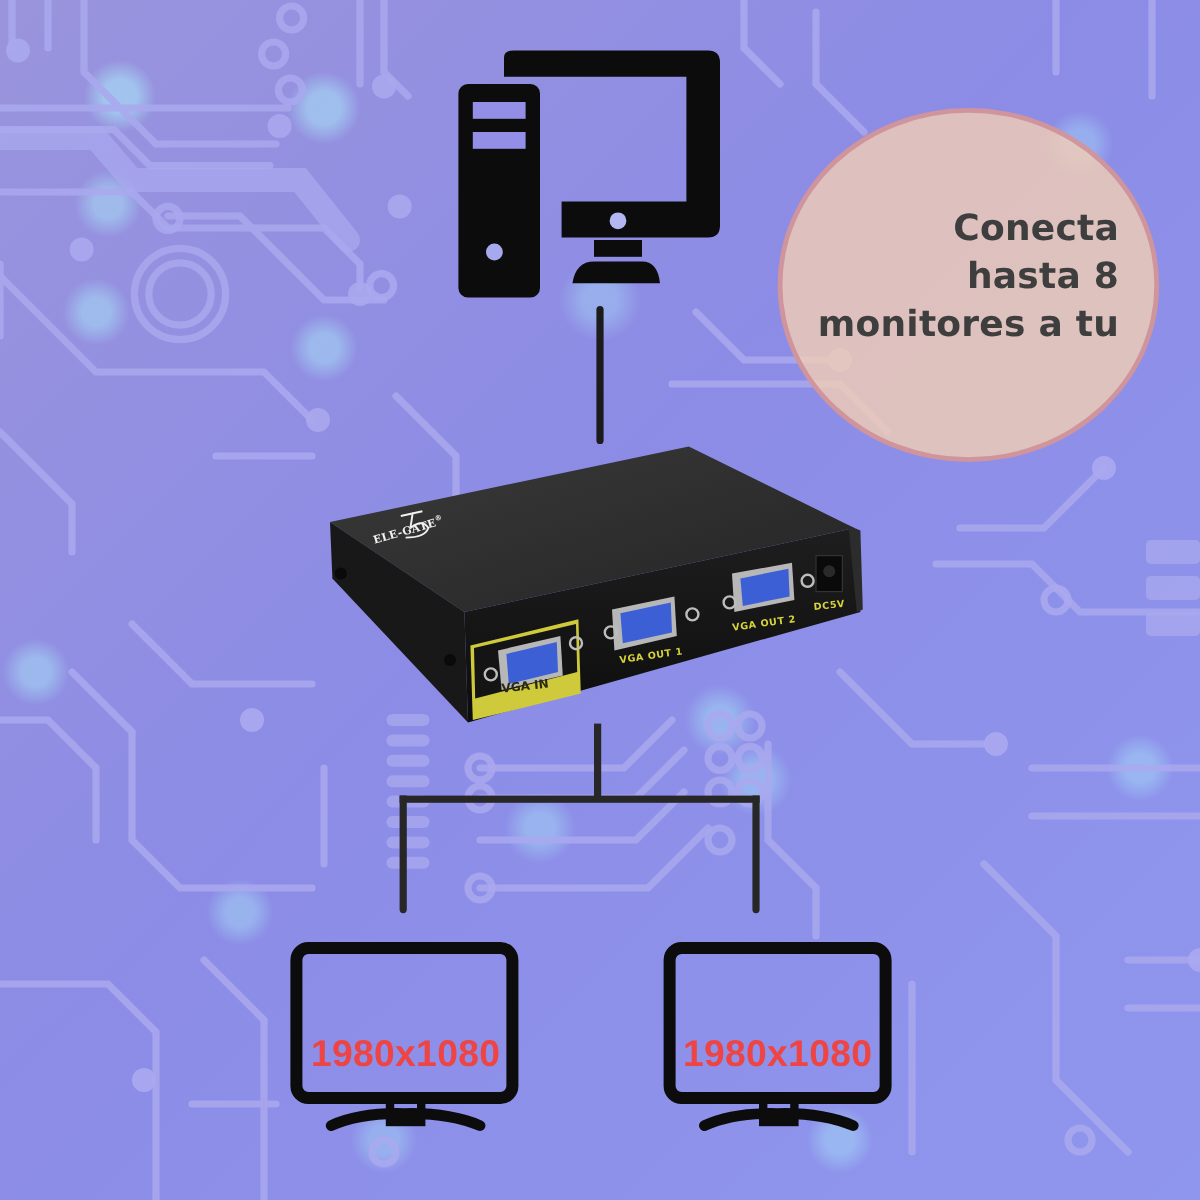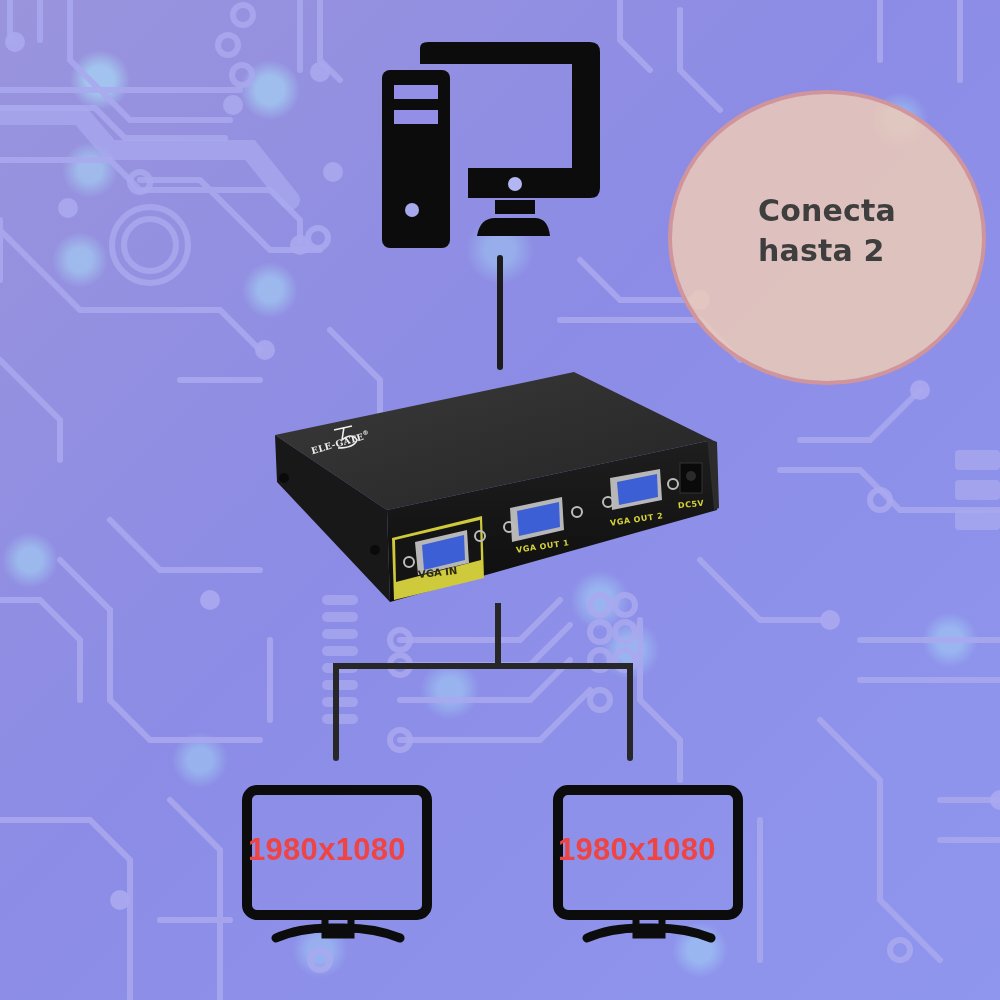--- a/index.html
+++ b/index.html
@@ -28,43 +28,44 @@
         radial-gradient(circle at 32% 95%, rgba(170,235,250,0.35) 0 12px, transparent 28px),
         linear-gradient(135deg, #9a94dc 0%, #8c8ce6 45%, #8f96ee 100%);
     }
     .bg svg { position: absolute; inset: 0; }
 
     .layer { position: absolute; z-index: 2; }
 
     
     .bubble {
       position: absolute; z-index: 3;
-      left: 668px; top: 90px; width: 318px; height: 295px;
+      left: 648px; top: 90px; width: 318px; height: 295px;
       border-radius: 50%;
       background: rgba(240, 205, 180, 0.82);
       border: 4px solid rgba(205, 140, 150, 0.85);
       box-sizing: border-box;
       display: flex; align-items: center; justify-content: center;
-      text-align: left;
+      text-align: right;
     }
     .bubble-text {
       color: #3e3e3e; font-weight: bold;
       font-family: "DejaVu Sans", sans-serif;
       font-size: 30px; line-height: 40px; letter-spacing: 0.2px;
       margin-top: -14px;
     }
     .bubble-text span { display: block; }
 
     
     .res-label {
       position: absolute; z-index: 4;
       color: #ef4444; font-weight: bold;
       font-family: "Liberation Sans", sans-serif;
       font-size: 31px; letter-spacing: 0.3px;
-      text-align: left;
+      text-align: center;
+      margin-top: 28px;
     }
 
     
     .device { position: absolute; z-index: 3; left: 272px; top: 370px; width: 450px; height: 240px; }
     .port-label {
       position: absolute; z-index: 5; color: #d6d23a;
       font-family: "DejaVu Sans", sans-serif; font-weight: bold; font-size: 8px;
       letter-spacing: 0.5px; white-space: nowrap;
     }
     .vga-in-label {
@@ -256,21 +257,22 @@
   <span>ELE-GATE</span><sup style="font-size:6px;">®</sup>
 </div>
 <div class="vga-in-label" style="left:418px; top:567px;">VGA IN</div>
 <div class="port-label" style="left:516px; top:542px; transform:rotate(-8deg);">VGA OUT 1</div>
 <div class="port-label" style="left:610px; top:515px; transform:rotate(-8deg);">VGA OUT 2</div>
 <div class="port-label" style="left:678px; top:500px; transform:rotate(-6deg);">DC5V</div>
 
 <div class="bubble">
   <div class="bubble-text">
     <span>Conecta</span>
-    <span>hasta 2</span>
+    <span>hasta 8</span>
+    <span>monitores a tu</span>
   </div>
 </div>
 
 <div class="layer" style="left:240px; top:783px; width:195px; height:160px;">
   <svg width="195" height="160" viewBox="0 0 195 160">
     <rect x="7" y="7" width="180" height="125" rx="10" fill="none" stroke="#0c0c0c" stroke-width="10"></rect>
     <rect x="85" y="132" width="26" height="20" fill="none" stroke="#0c0c0c" stroke-width="7"></rect>
     <path d="M36 155 Q60 144 97 145 Q134 144 160 155" fill="none" stroke="#0c0c0c" stroke-width="9" stroke-linecap="round"></path>
   </svg>
 </div>

